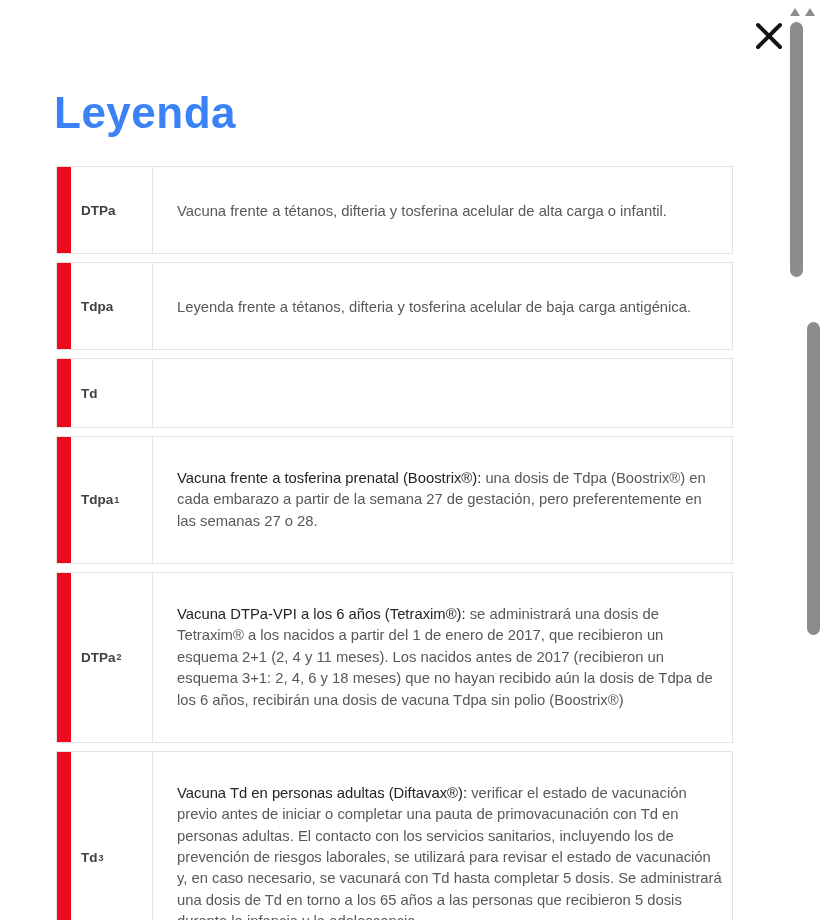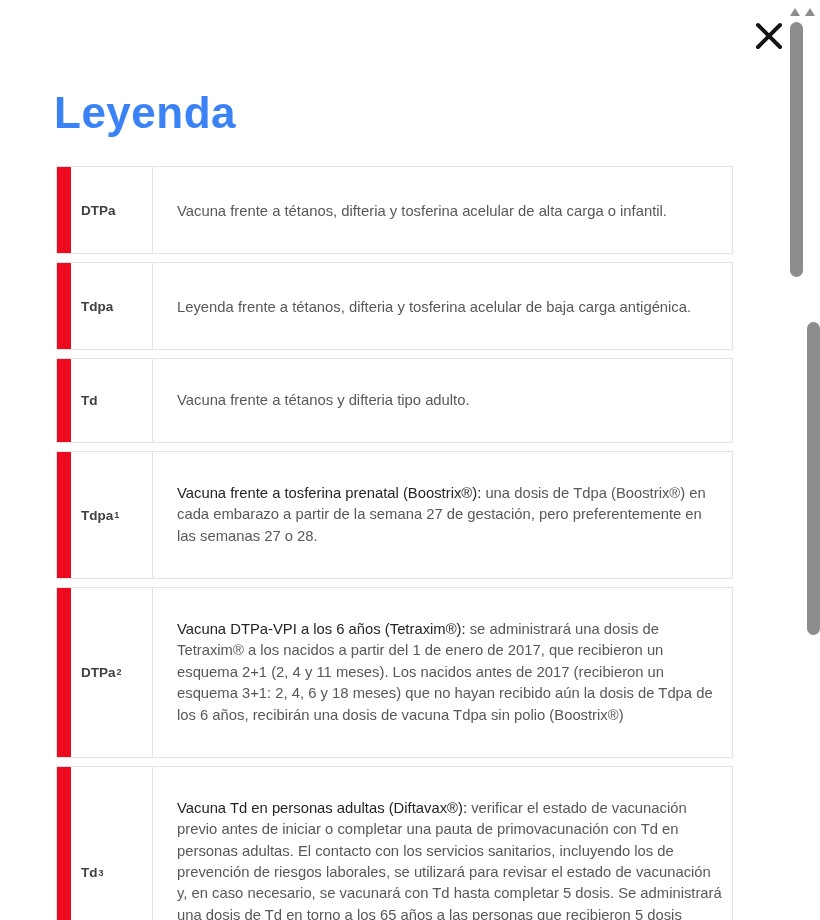--- a/index.html
+++ b/index.html
@@ -165,23 +165,20 @@
         <p class="desc-text"><b></b><span>Leyenda frente a tétanos, difteria y tosferina acelular de baja carga antigénica.</span></p>
       </div>
     </div>
 
     <div class="legend-row r3">
       <div class="red-bar"></div>
       <div class="label-cell">
           <span>Td</span>
           <sup></sup>
         </div>
-      <div class="desc-cell">
-        <p class="desc-text"><b></b><span>Vacuna frente a tétanos y difteria tipo adulto.</span></p>
-      </div>
     </div>
 
     <div class="legend-row r4">
       <div class="red-bar"></div>
       <div class="label-cell">
           <span>Tdpa</span>
           <sup>1</sup>
         </div>
       <div class="desc-cell">
         <p class="desc-text"><b>Vacuna frente a tosferina prenatal (Boostrix®):</b><span> una dosis de Tdpa (Boostrix®) en cada embarazo a partir de la semana 27 de gestación, pero preferentemente en las semanas 27 o 28.</span></p>

